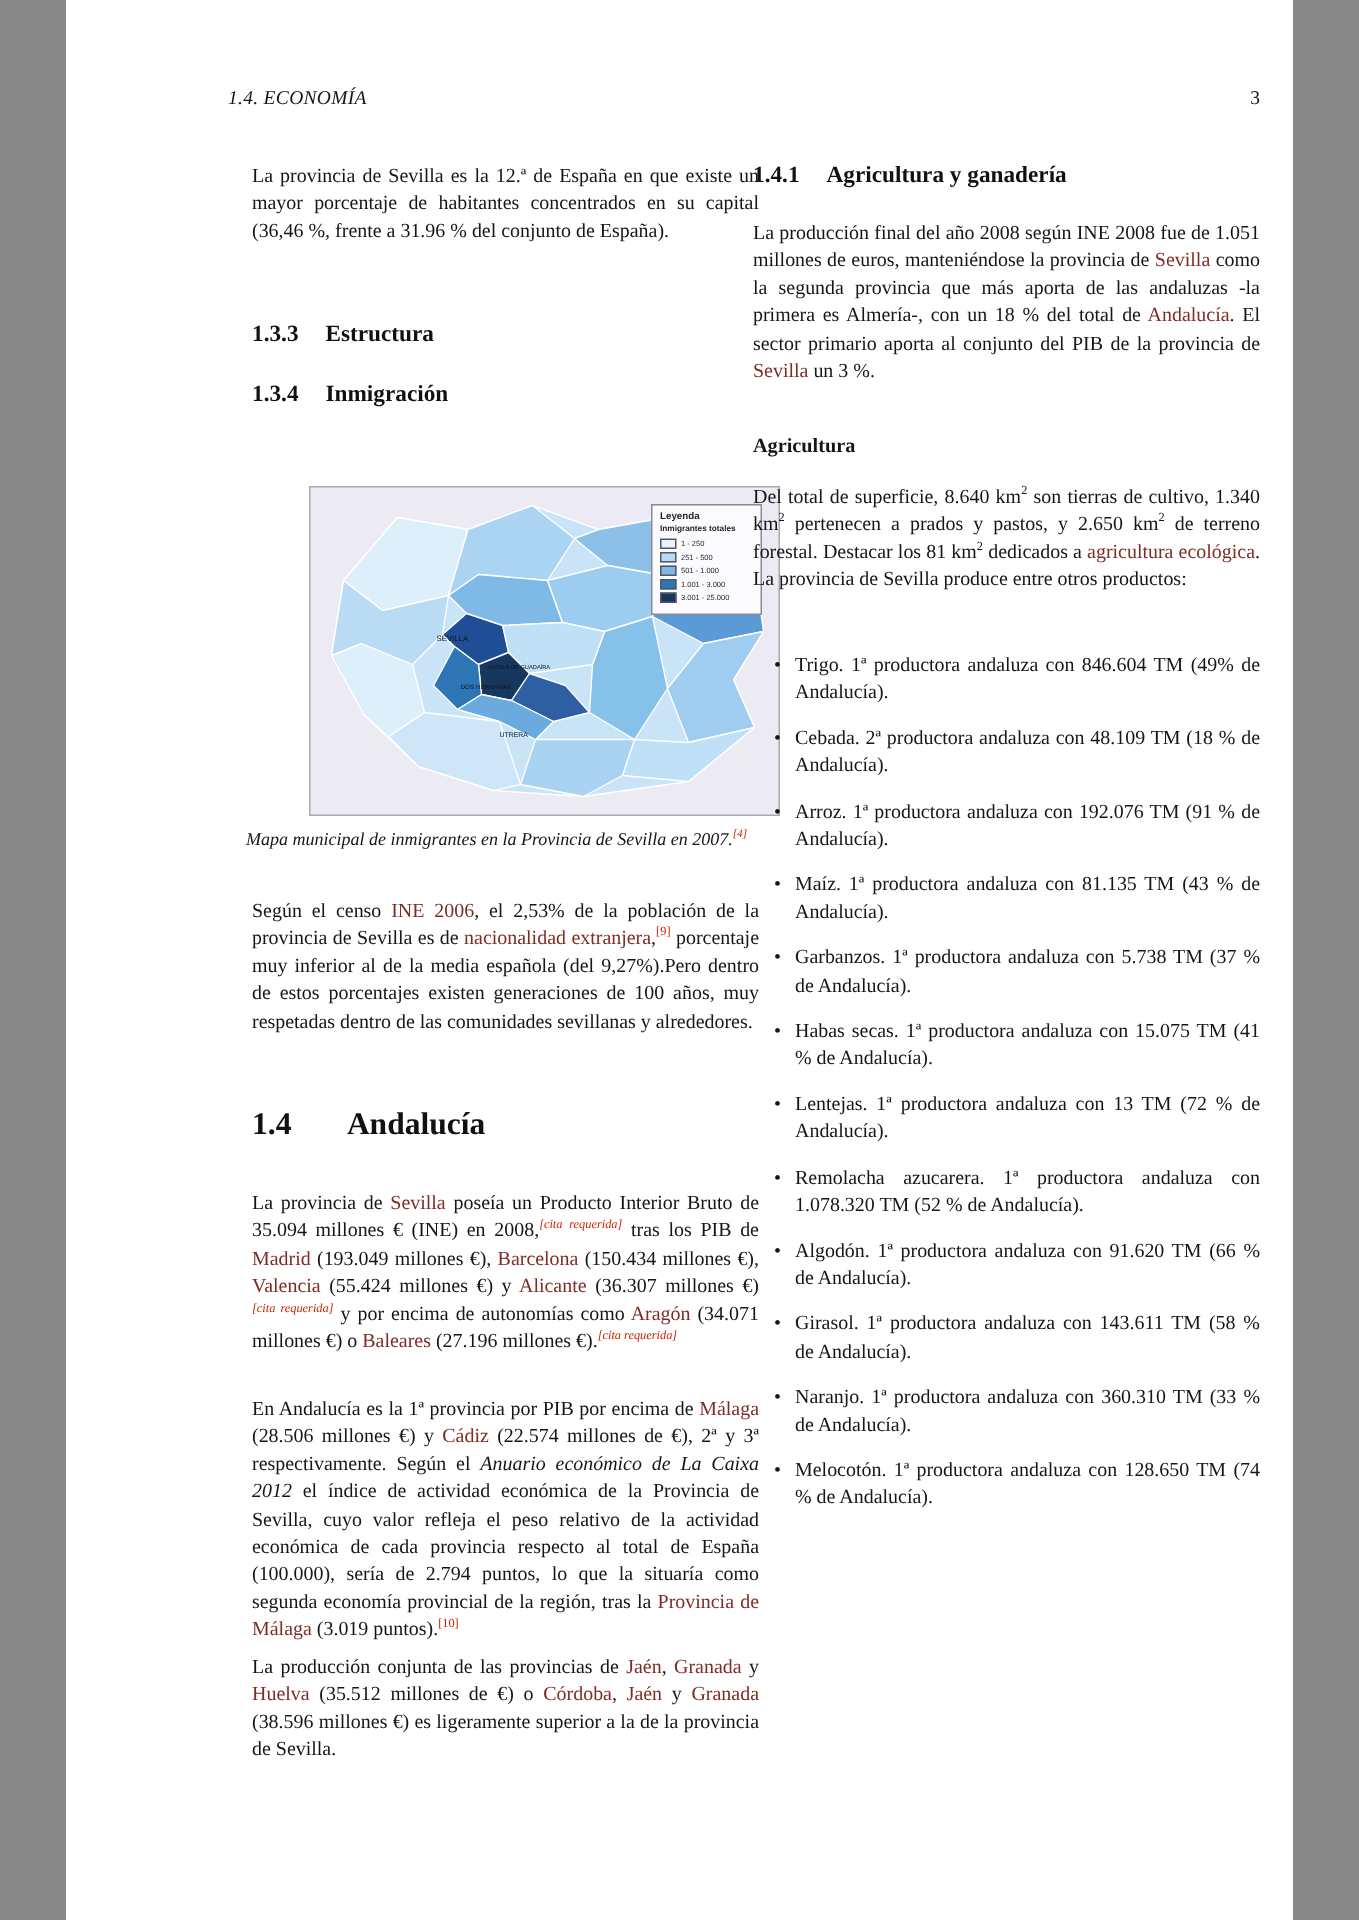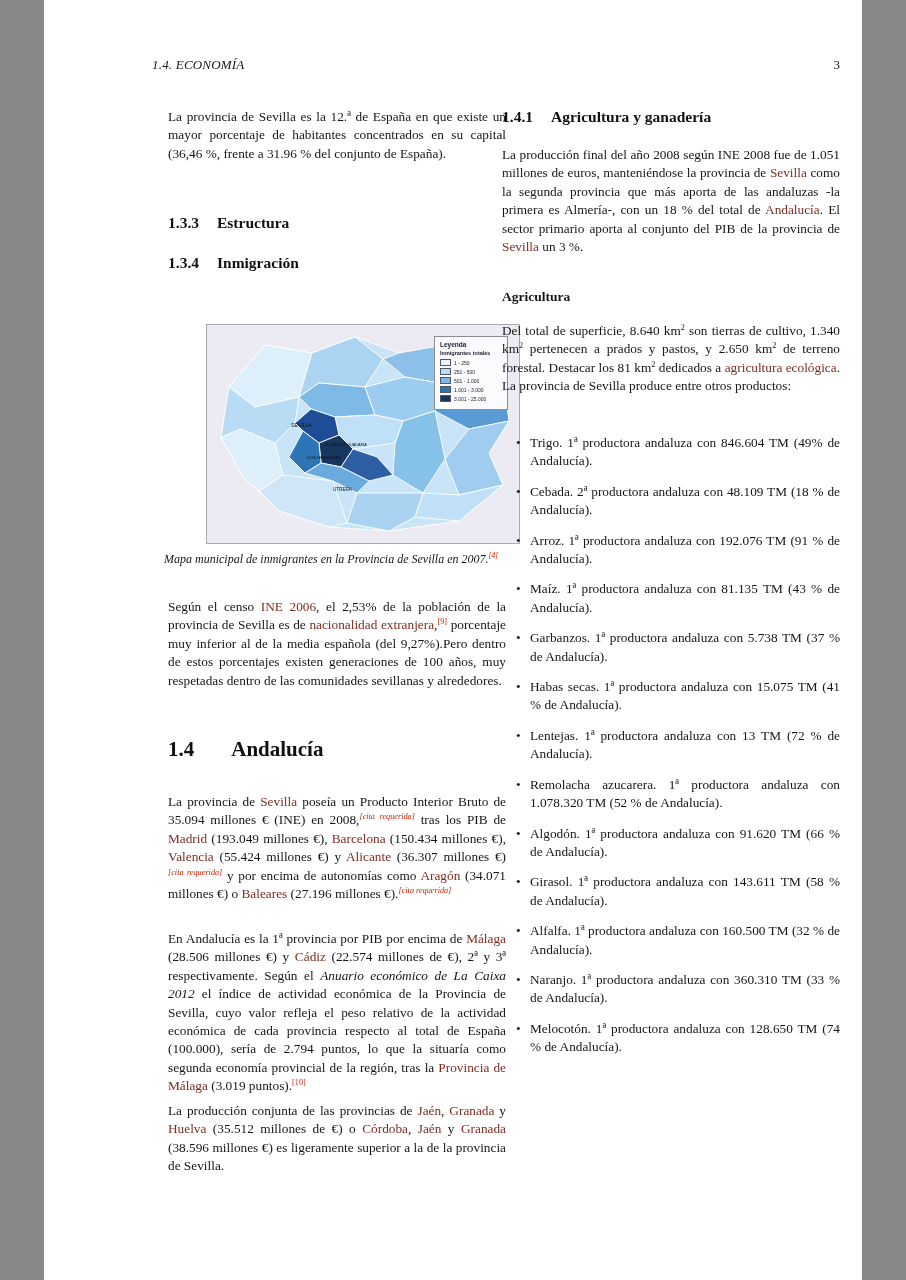--- a/index.html
+++ b/index.html
@@ -182,19 +182,18 @@
         <li>Trigo. 1ª productora andaluza con 846.604 TM (49% de Andalucía).</li>
         <li>Cebada. 2ª productora andaluza con 48.109 TM (18 % de Andalucía).</li>
         <li>Arroz. 1ª productora andaluza con 192.076 TM (91 % de Andalucía).</li>
         <li>Maíz. 1ª productora andaluza con 81.135 TM (43 % de Andalucía).</li>
         <li>Garbanzos. 1ª productora andaluza con 5.738 TM (37 % de Andalucía).</li>
         <li>Habas secas. 1ª productora andaluza con 15.075 TM (41 % de Andalucía).</li>
         <li>Lentejas. 1ª productora andaluza con 13 TM (72 % de Andalucía).</li>
         <li>Remolacha azucarera. 1ª productora andaluza con 1.078.320 TM (52 % de Andalucía).</li>
         <li>Algodón. 1ª productora andaluza con 91.620 TM (66 % de Andalucía).</li>
         <li>Girasol. 1ª productora andaluza con 143.611 TM (58 % de Andalucía).</li>
-        <li>Alfalfa. 1ª productora andaluza con 160.500 TM (32 % de Andalucía).</li>
         <li>Naranjo. 1ª productora andaluza con 360.310 TM (33 % de Andalucía).</li>
         <li>Melocotón. 1ª productora andaluza con 128.650 TM (74 % de Andalucía).</li>
       </ul>
   </div>
 
 </div>
 
 </body></html>

